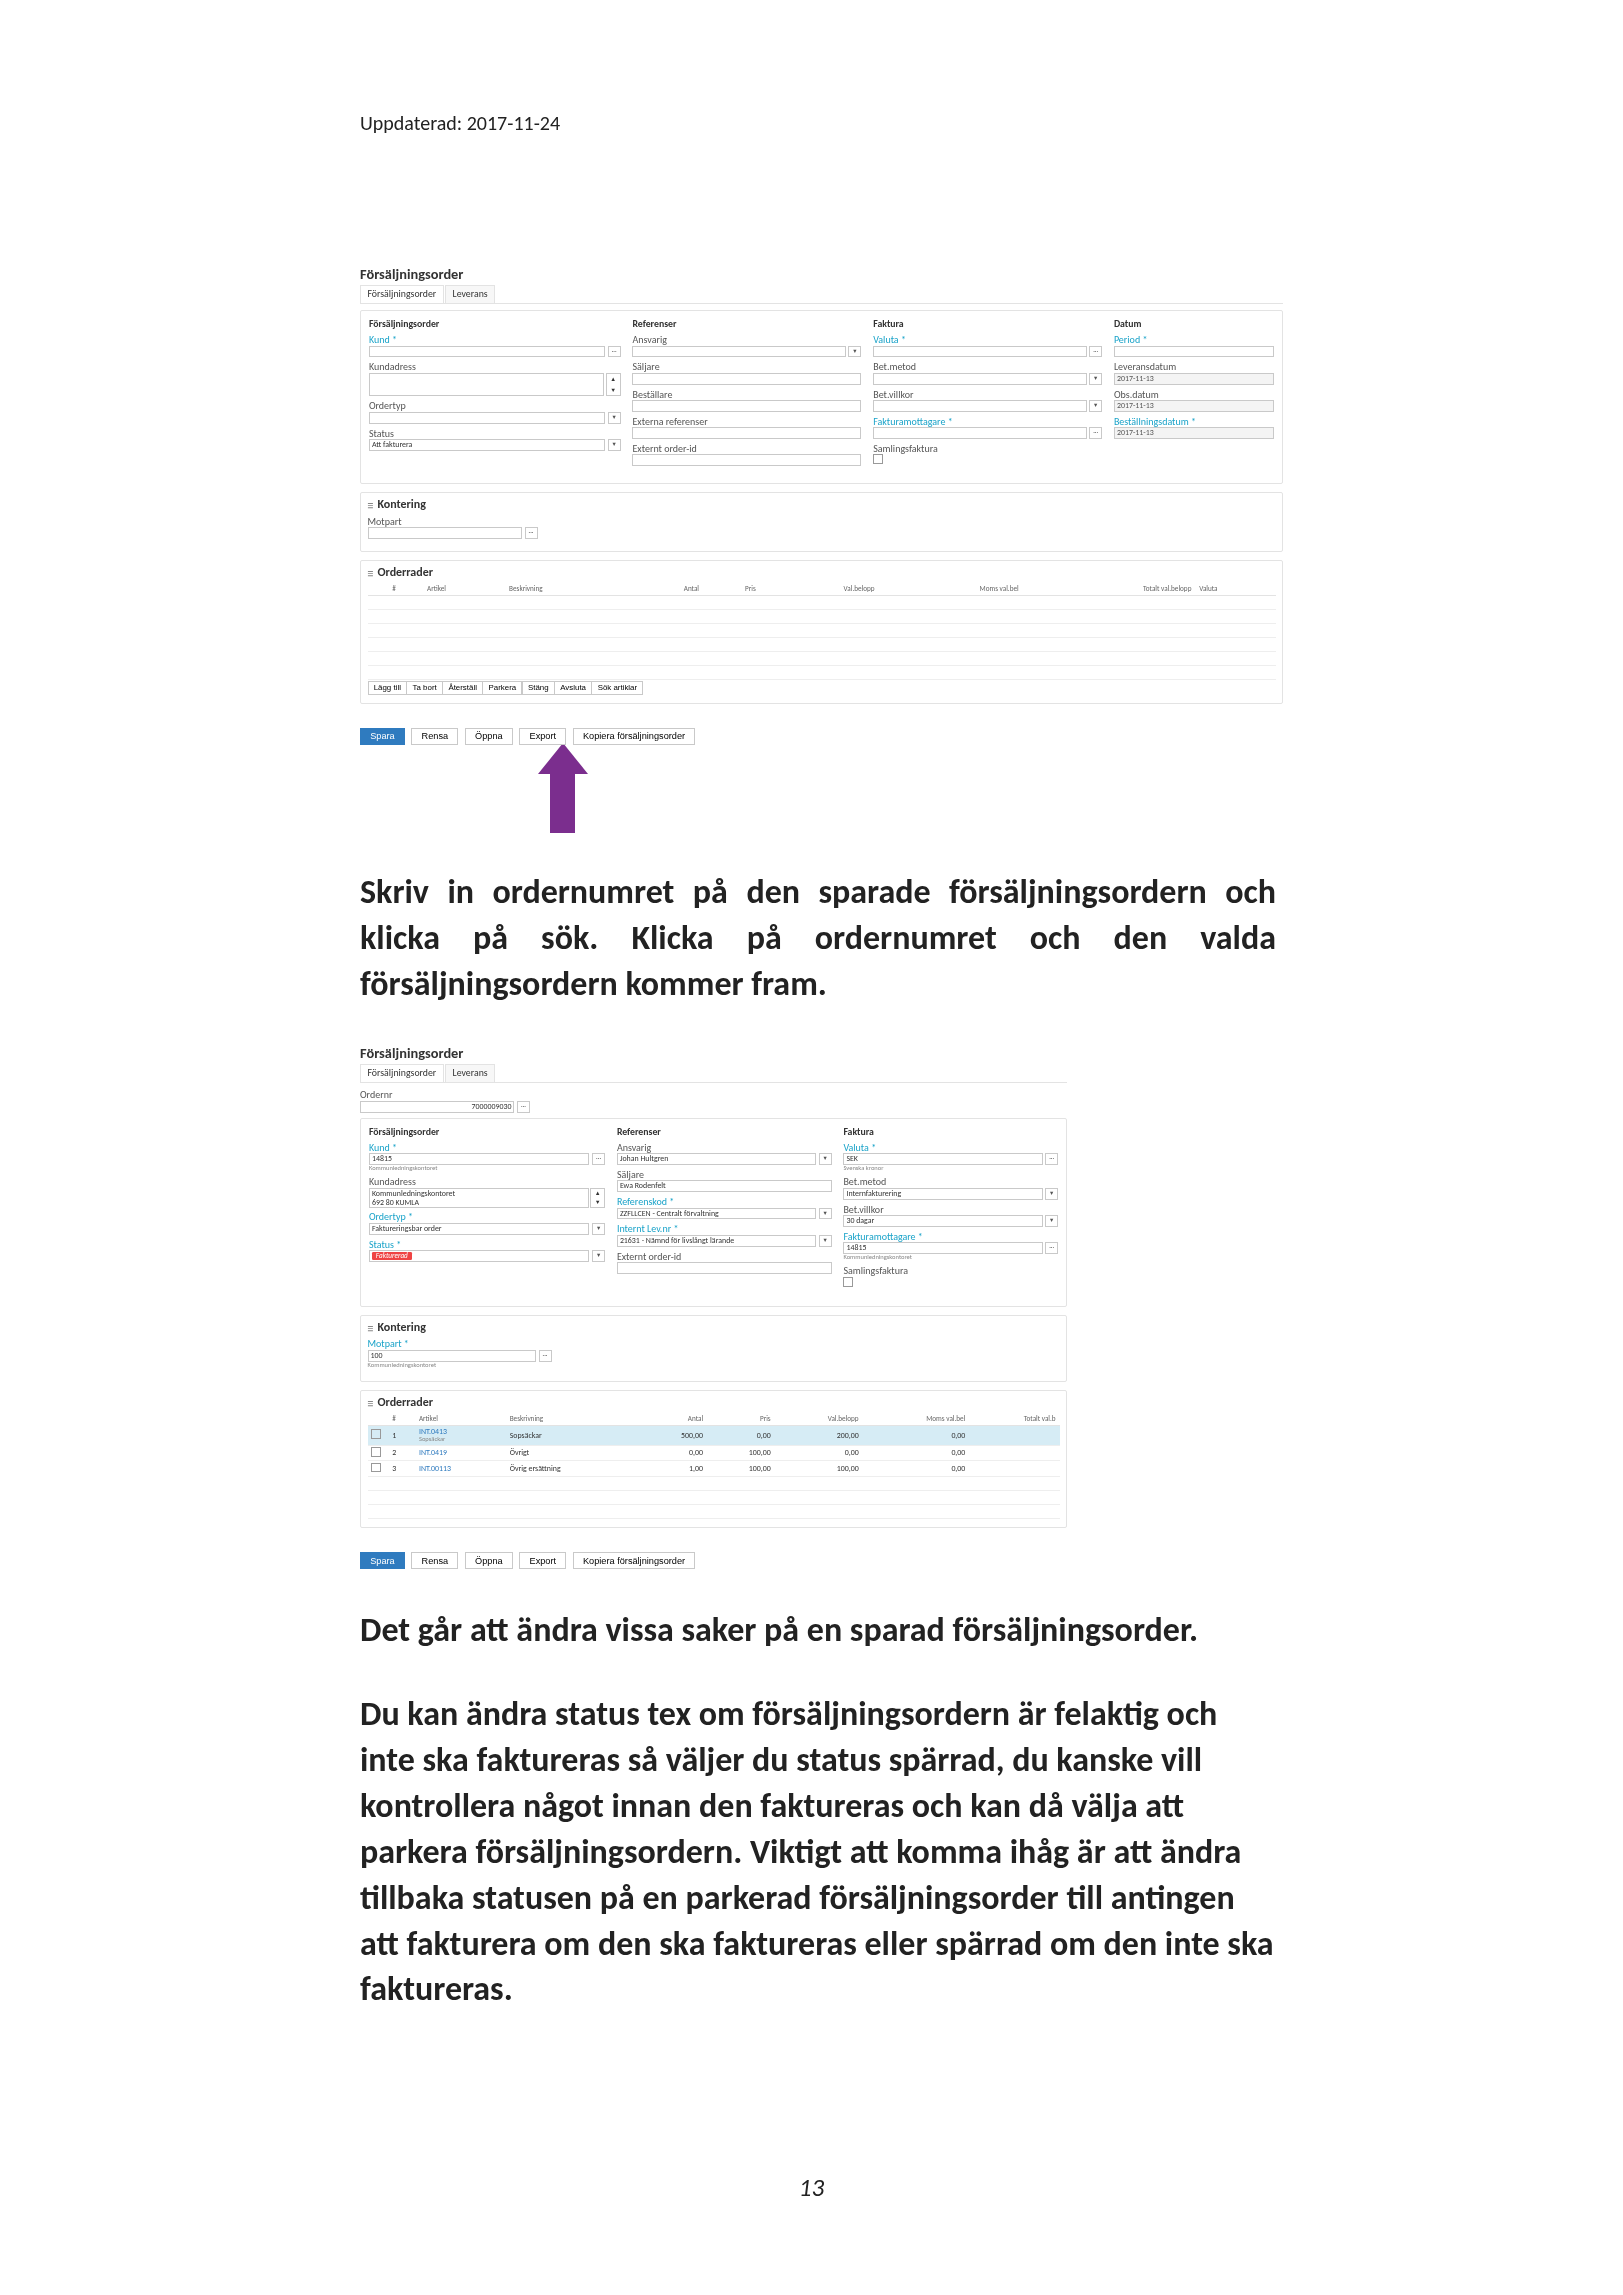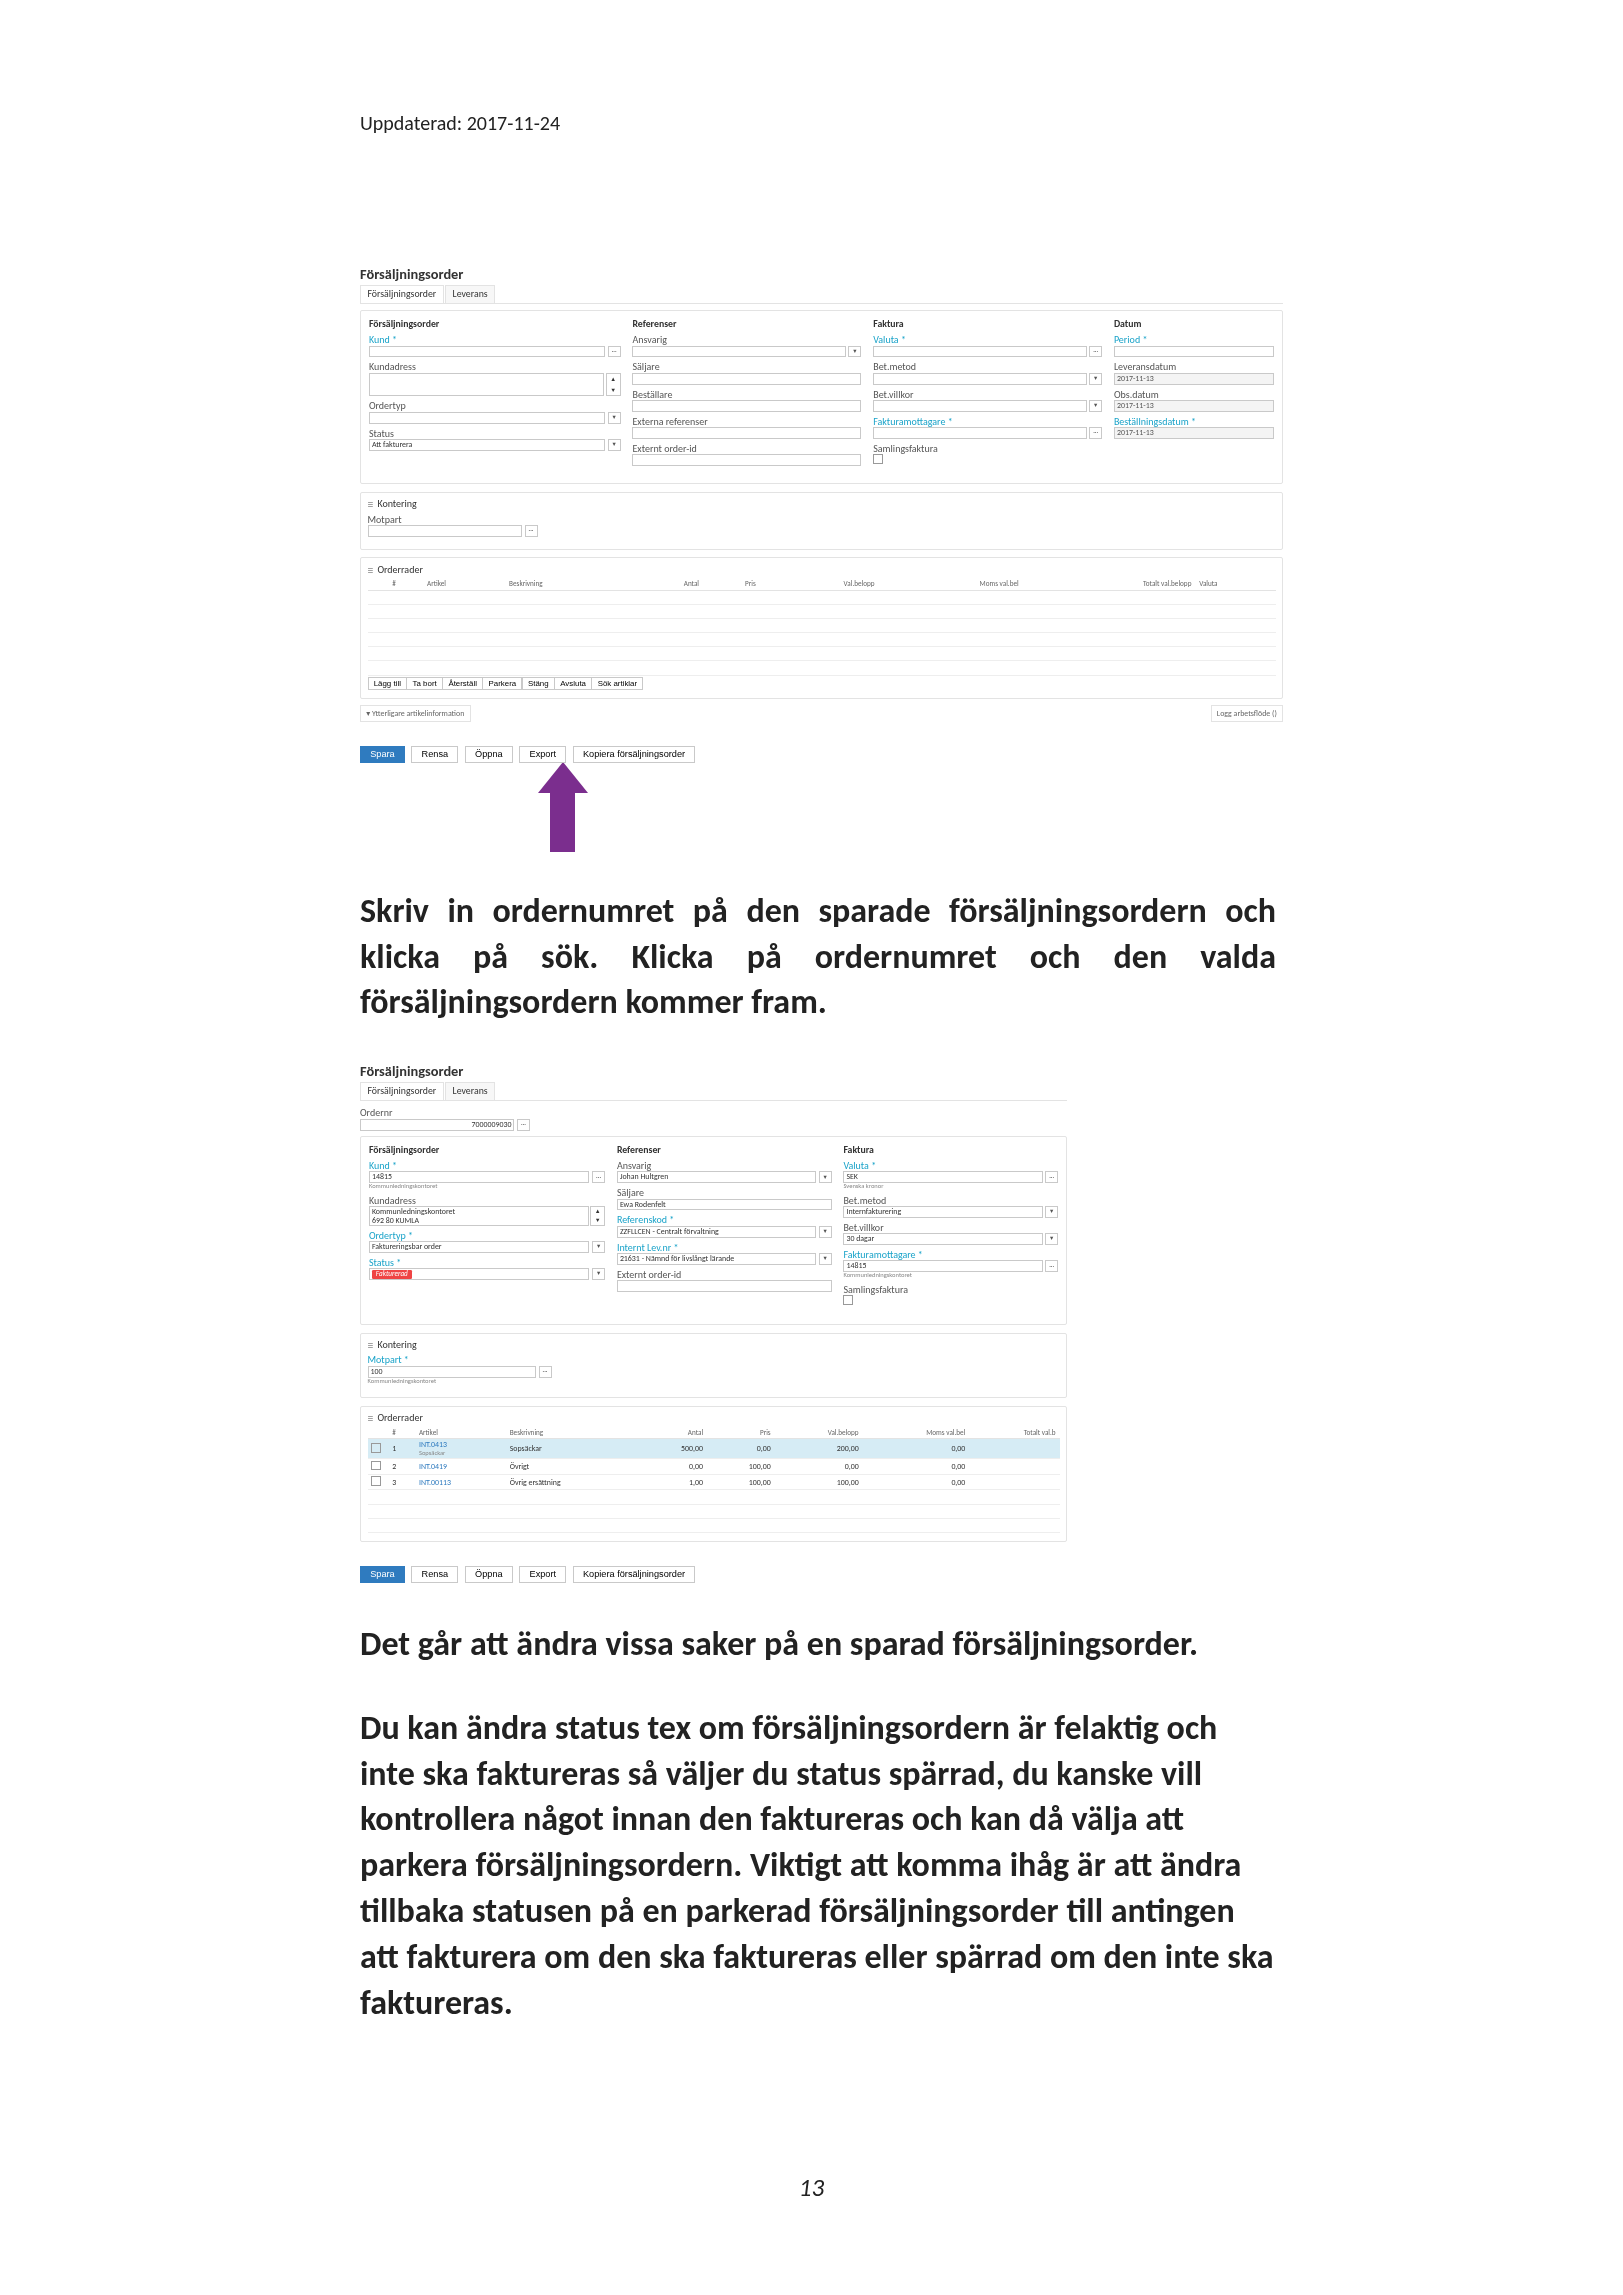--- a/index.html
+++ b/index.html
@@ -99,21 +99,21 @@
   .stack-caret { display:flex; flex-direction:column; }
   .stack-caret > div { flex: 1; display:flex;align-items:center;justify-content:center;font-size:5.9px; }
 
   .section {
     border: 0.7px solid #e3e3e3;
     border-radius: 2px;
     margin-top: 7.9px;
     padding: 5.2px 6.5px 7.9px 6.5px;
   }
   .section-title::before { content:"\2630  "; font-size:6.5px; color:#888; margin-right:2.6px; }
-  .section-title { font-size: 10px; font-weight:400; margin-bottom:3.9px; }
+  .section-title { font-size: 12px; font-weight:700; margin-bottom:3.9px; }
 
   .orderrader table {
     width: 100%;
     border-collapse: collapse;
     font-size: 7.9px;
   }
   .orderrader thead td {
     color:#666; font-size:7.2px; padding: 1.3px 3.9px;
     border-bottom: 0.7px solid #e3e3e3;
   }
@@ -385,24 +385,20 @@
         <button>Lägg till</button>
         <button>Ta bort</button>
         <button>Återställ</button>
         <button>Parkera</button>
         <button>Stäng</button>
         <button>Avsluta</button>
         <button>Sök artiklar</button>
       </div>
     </div>
 
-    <div class="meta-row">
-      <div class="meta-box">▾ <span>Ytterligare artikelinformation</span></div>
-      <div class="meta-box"><span>Logg arbetsflöde ()</span></div>
-    </div>
 
     <div class="bottom-bar">
       <button class="btn primary">Spara</button>
       <button class="btn">Rensa</button>
       <button class="btn">Öppna</button>
       <button class="btn">Export</button>
       <button class="btn">Kopiera försäljningsorder</button>
     </div>
   </div>
 

